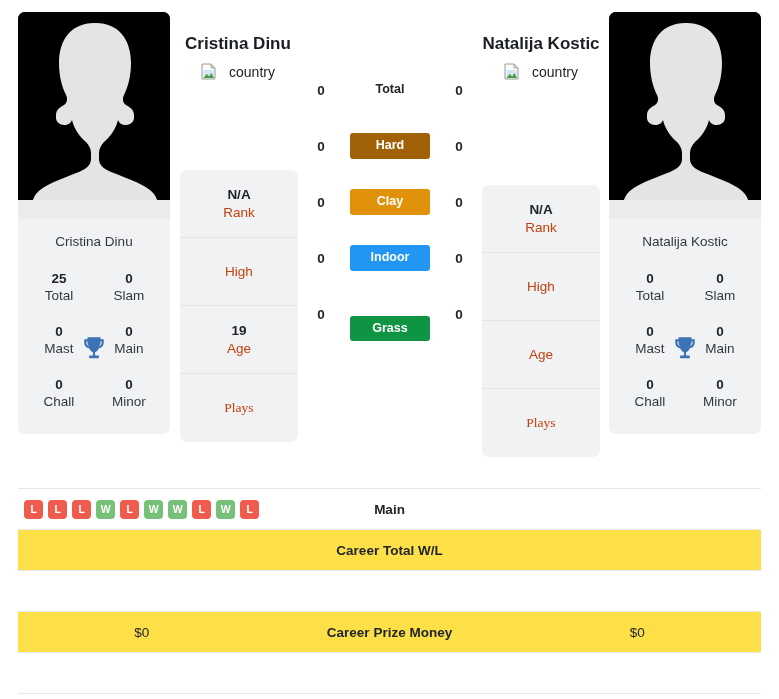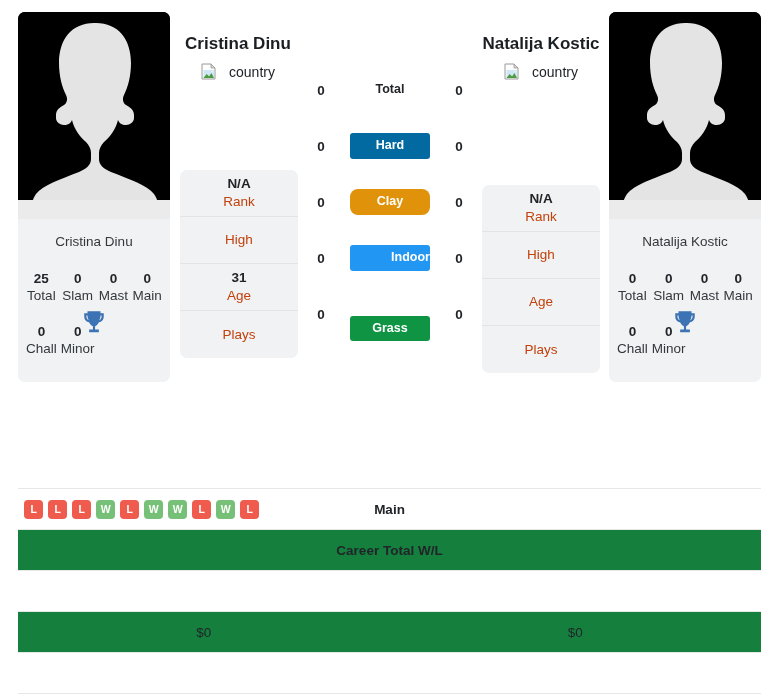--- a/index.html
+++ b/index.html
@@ -45,21 +45,21 @@
   .card-name {
     text-align: center;
     font-size: 13.5px;
     color: #33383d;
     padding: 15px 4px 12px 4px;
     line-height: 1.2;
   }
 
   .stat-grid {
     display: grid;
-    grid-template-columns: 1fr 1fr 1fr 1fr;
+    grid-template-columns: 1fr 1fr;
     row-gap: 0;
     padding: 0 6px 14px 6px;
     position: relative;
   }
   .stat-cell {
     text-align: center;
     padding: 9px 2px 10px 2px;
   }
   .stat-val {
     font-size: 13.5px;
@@ -86,28 +86,28 @@
     position: absolute;
     width: 118px;
     background: #f1f2f3;
     border-radius: 7px;
     overflow: hidden;
   }
   .info-col.left  { left: 180px; top: 170px; }
   .info-col.right { left: 482px; top: 185px; }
 
   .info-row {
-    height: 47px;
+    height: 68px;
     display: flex;
     flex-direction: column;
     align-items: center;
     justify-content: center;
     border-bottom: 1px solid #e3e4e6;
   }
-  .info-row:last-child { border-bottom: none; }
+  .info-row:last-child { border-bottom: none; font-family: Liberation Serif, serif; }
   .info-val {
     font-size: 13.5px;
     font-weight: bold;
     color: #212529;
     line-height: 1.3;
   }
   .info-val:empty { display: none; }
   .info-lab {
     font-size: 13.5px;
     color: #c2410c;
@@ -177,21 +177,21 @@
     top: 488px;
     width: 743px;
     border-top: 1px solid #e6e7e8;
   }
   .trow {
     display: flex;
     align-items: center;
     height: 41px;
     border-bottom: 1px solid #e6e7e8;
   }
-  .trow.odd { background: #15803d; }
+  .trow.odd { background: #fde047; }
   .tcell {
     flex: 1 1 0;
     text-align: center;
     font-size: 13.5px;
     color: #212529;
     display: flex;
     align-items: center;
     justify-content: center;
     height: 100%;
     overflow: hidden;
@@ -333,21 +333,21 @@
     <div class="info-col left">
       <div class="info-row">
         <div class="info-val">N/A</div>
         <div class="info-lab">Rank</div>
       </div>
       <div class="info-row">
 
         <div class="info-lab">High</div>
       </div>
       <div class="info-row">
-        <div class="info-val">31</div>
+        <div class="info-val">19</div>
         <div class="info-lab">Age</div>
       </div>
       <div class="info-row">
 
         <div class="info-lab">Plays</div>
       </div>
     </div>
 
     <div class="info-col right">
       <div class="info-row">
@@ -369,31 +369,31 @@
     </div>
 
     <div class="surfaces">
         <div class="surface-row">
           <div class="surface-score">0</div>
           <div class="surface-pill plain">Total</div>
           <div class="surface-score">0</div>
         </div>
         <div class="surface-row">
           <div class="surface-score">0</div>
-          <div class="surface-pill" style="background: #0369a1;">Hard</div>
+          <div class="surface-pill" style="background: #a16207;">Hard</div>
           <div class="surface-score">0</div>
         </div>
         <div class="surface-row">
           <div class="surface-score">0</div>
-          <div class="surface-pill" style="background: rgb(224, 147, 10); border-radius: 8px;">Clay</div>
+          <div class="surface-pill" style="background: rgb(224, 147, 10);">Clay</div>
           <div class="surface-score">0</div>
         </div>
         <div class="surface-row">
           <div class="surface-score">0</div>
-          <div class="surface-pill" style="background: rgb(33, 150, 243); text-align: right;">Indoor</div>
+          <div class="surface-pill" style="background: rgb(33, 150, 243);">Indoor</div>
           <div class="surface-score">0</div>
         </div>
         <div class="surface-row">
           <div class="surface-score">0</div>
           <div class="surface-pill" style="background: rgb(14, 148, 67); margin-top: 29px;">Grass</div>
           <div class="surface-score">0</div>
         </div>
       </div>
   </div>
 
@@ -422,20 +422,21 @@
         <div class="tcell"></div>
         <div class="tcell center-label">Career Total W/L</div>
         <div class="tcell"></div>
       </div>
       <div class="trow">
         <div class="tcell"></div>
         <div class="tcell"></div>
       </div>
       <div class="trow odd">
         <div class="tcell">$0</div>
+        <div class="tcell center-label">Career Prize Money</div>
         <div class="tcell">$0</div>
       </div>
       <div class="trow">
         <div class="tcell"></div>
         <div class="tcell"></div>
       </div>
     </div>
 </div>
 
 </body></html>

